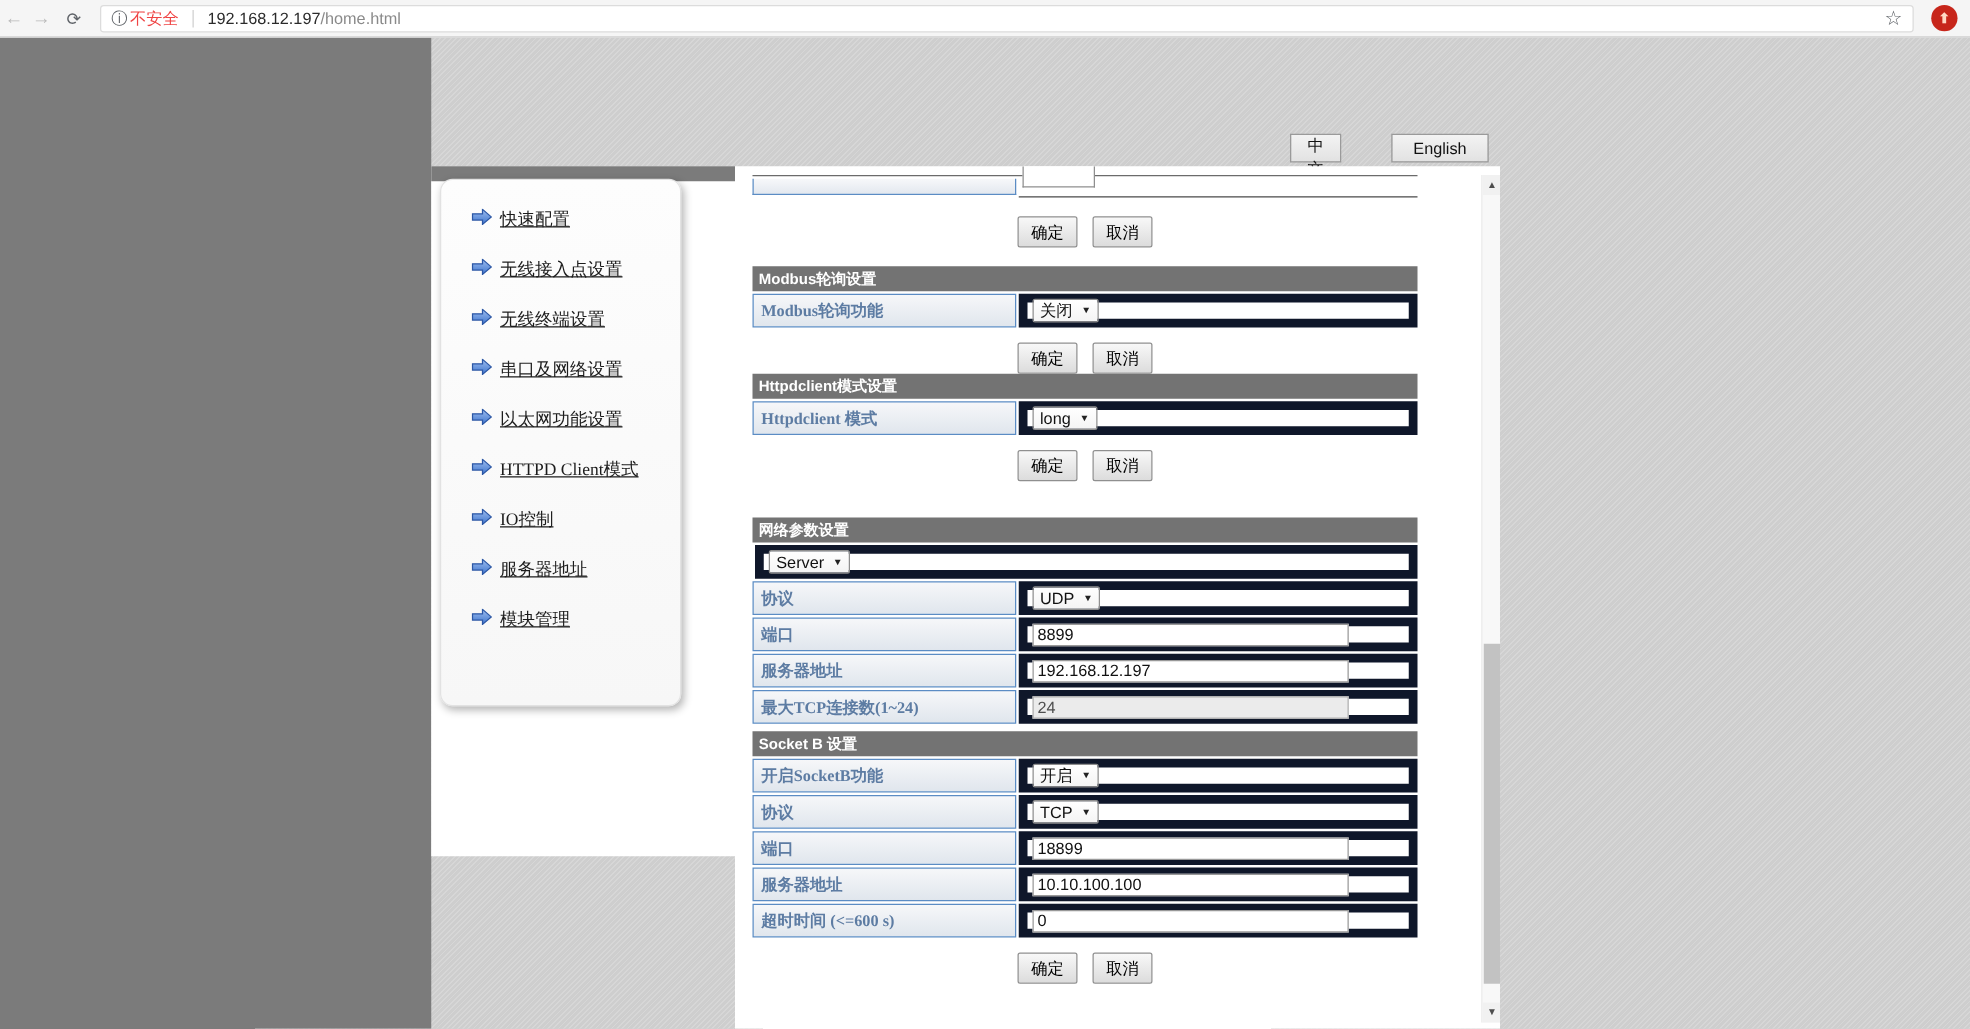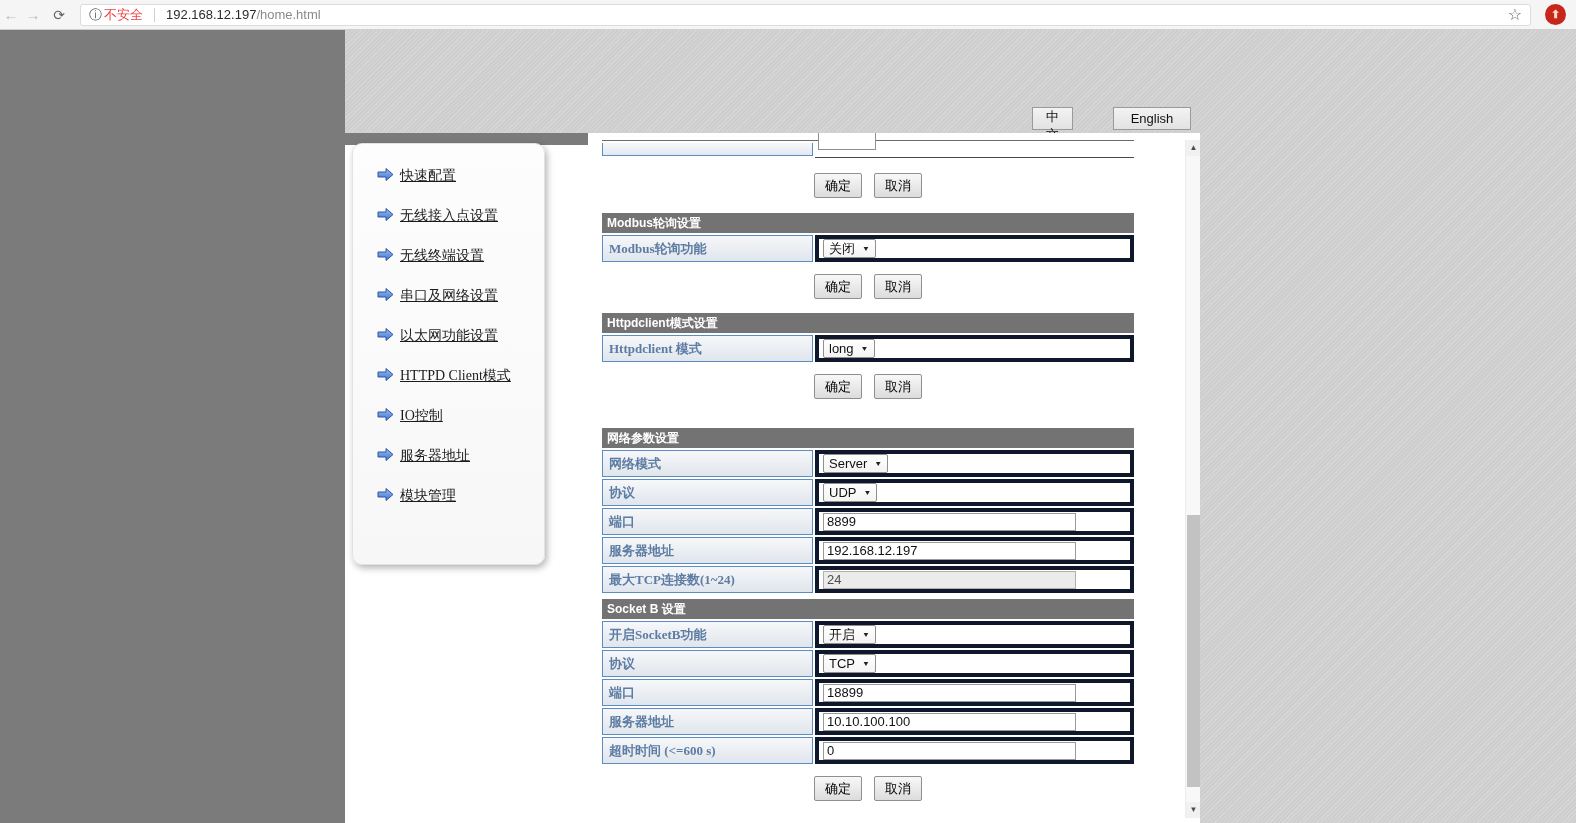--- a/index.html
+++ b/index.html
@@ -41,21 +41,21 @@
   }
   #left-col { position:absolute; left:0; top:0; width:345px; height:793px; background:#7b7b7b; }
   #banner { position:absolute; left:345px; top:0; width:1231px; height:103px; }
   .lang-btn {
     position:absolute; top:77px; height:23px; font-size:13px;
     background:linear-gradient(#f3f3f3,#e2e2e2); border:1px solid #9a9a9a;
     color:#111; padding:0 9px; font-family:"Liberation Sans",sans-serif;
   }
   #btn-zh { left:687px; width:41px; }
   #btn-en { left:768px; width:78px; }
-  #menu-frame { position:absolute; left:345px; top:103px; width:243px; height:690px; background:#ffffff;padding-left:48px; }
+  #menu-frame { position:absolute; left:345px; top:103px; width:243px; height:552px; background:#ffffff;padding-left:48px; }
   #menu-band { position:absolute; left:0; top:0; width:243px; height:12px; background:#7b7b7b; }
   #menu-panel {
     position:absolute; left:7px; top:10px; width:193px; height:422px;
     background:linear-gradient(180deg,#fdfdfd,#f7f7f7);
     border:1px solid #e2e2e2; border-radius:10px;
     box-shadow:2px 3px 7px rgba(0,0,0,0.30);
     padding-top:12px;
   }
   .menu-item { height:40px; display:flex; align-items:center; padding-left:24px; }
   .menu-item .arrow { flex:0 0 auto; margin-right:6px; display:block; }
@@ -75,39 +75,39 @@
     border:1px solid #5b8cc4; border-top:none;
   }
   #partial-row .psel {
     position:absolute; left:216px; top:-7px; width:58px; height:17px;
     background:#fff; border:1px solid #8f8f8f; border-top:none;
   }
   #partial-row .pline-bottom { position:absolute; left:213px; top:17px; width:319px; height:1px; background:#4a4a4a; }
   
   .section { margin-top:14px; }
   .section.s0 { margin-top:15px; }
-  .section.s1 { margin-top:14px; }
+  .section.s1 { margin-top:0; }
   .section.s2 { margin-top:29px; }
   .section.s3 { margin-top:6px; }
   .sec-header {
     height:20px; background:#737373; color:#fff; font-size:12px; font-weight:bold;
     line-height:20px; padding-left:5px;
   }
   .row { display:flex; margin-top:2px; height:27px; }
   .row:first-of-type { margin-top:1px; }
   .lbl {
     width:211px; flex:0 0 auto;
     background:linear-gradient(#f6f7f9,#e0e6ed);
     border:1px solid #5b8cc4;
     display:flex; align-items:center; padding-left:6px;
     font-family:"Liberation Serif", serif; font-weight:bold; font-size:13px; color:#5d7ca3;
     white-space:nowrap;
   }
   .val {
-    flex:1 1 auto; margin-left:2px; background:#fff; border:4px solid #0f172a;
+    flex:1 1 auto; margin-left:2px; background:#fff; border:7px solid #0f172a;
     display:flex; align-items:center; padding-left:4px;
   }
   .sel {
     display:inline-flex; align-items:center; height:19px;
     border:1px solid #8f8f8f; border-radius:2px; background:linear-gradient(#ffffff,#f4f4f4);
     padding:0 5px; font-size:13px; color:#111; gap:7px; cursor:default;
   }
   .sel .sel-arrow { font-size:8px; color:#222; transform:scaleY(0.9); }
   .inp {
     width:253px; height:18px; border:1px solid #999; background:#fff;
@@ -319,21 +319,20 @@
               </div>
             </div>
             <div class="actions">
               <button class="btn">确定</button>
               <button class="btn">取消</button>
             </div>
           </div>
           <div class="section s2">
             <div class="sec-header">网络参数设置</div>
             <div class="row">
-              <div class="lbl">网络模式</div>
               <div class="val">
                 <div class="sel">
                   <span>Server</span>
                   <span class="sel-arrow">▼</span>
                 </div>
               </div>
             </div>
             <div class="row">
               <div class="lbl">协议</div>
               <div class="val">

